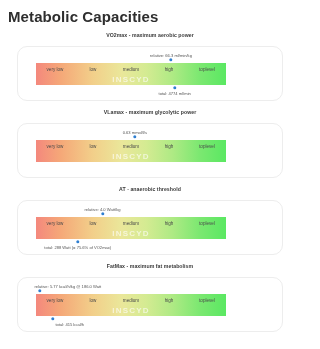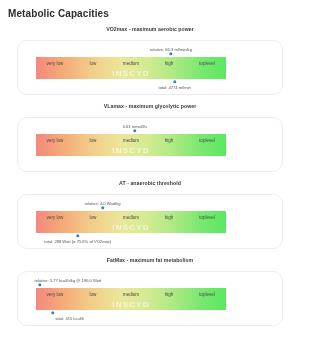--- a/index.html
+++ b/index.html
@@ -9,21 +9,21 @@
   }
   body {
     width: 300px;
     height: 349px;
     font-family: "Liberation Sans", sans-serif;
     color: #3b3b3b;
     overflow: hidden;
   }
 
   #page-title {
-    font-size: 10px;
+    font-size: 15px;
     font-weight: bold;
     color: #2e2e2e;
     margin: 8px 0 0 8px;
     letter-spacing: 0.1px;
   }
 
   .panel {
     margin-top: 7px;
   }
 

